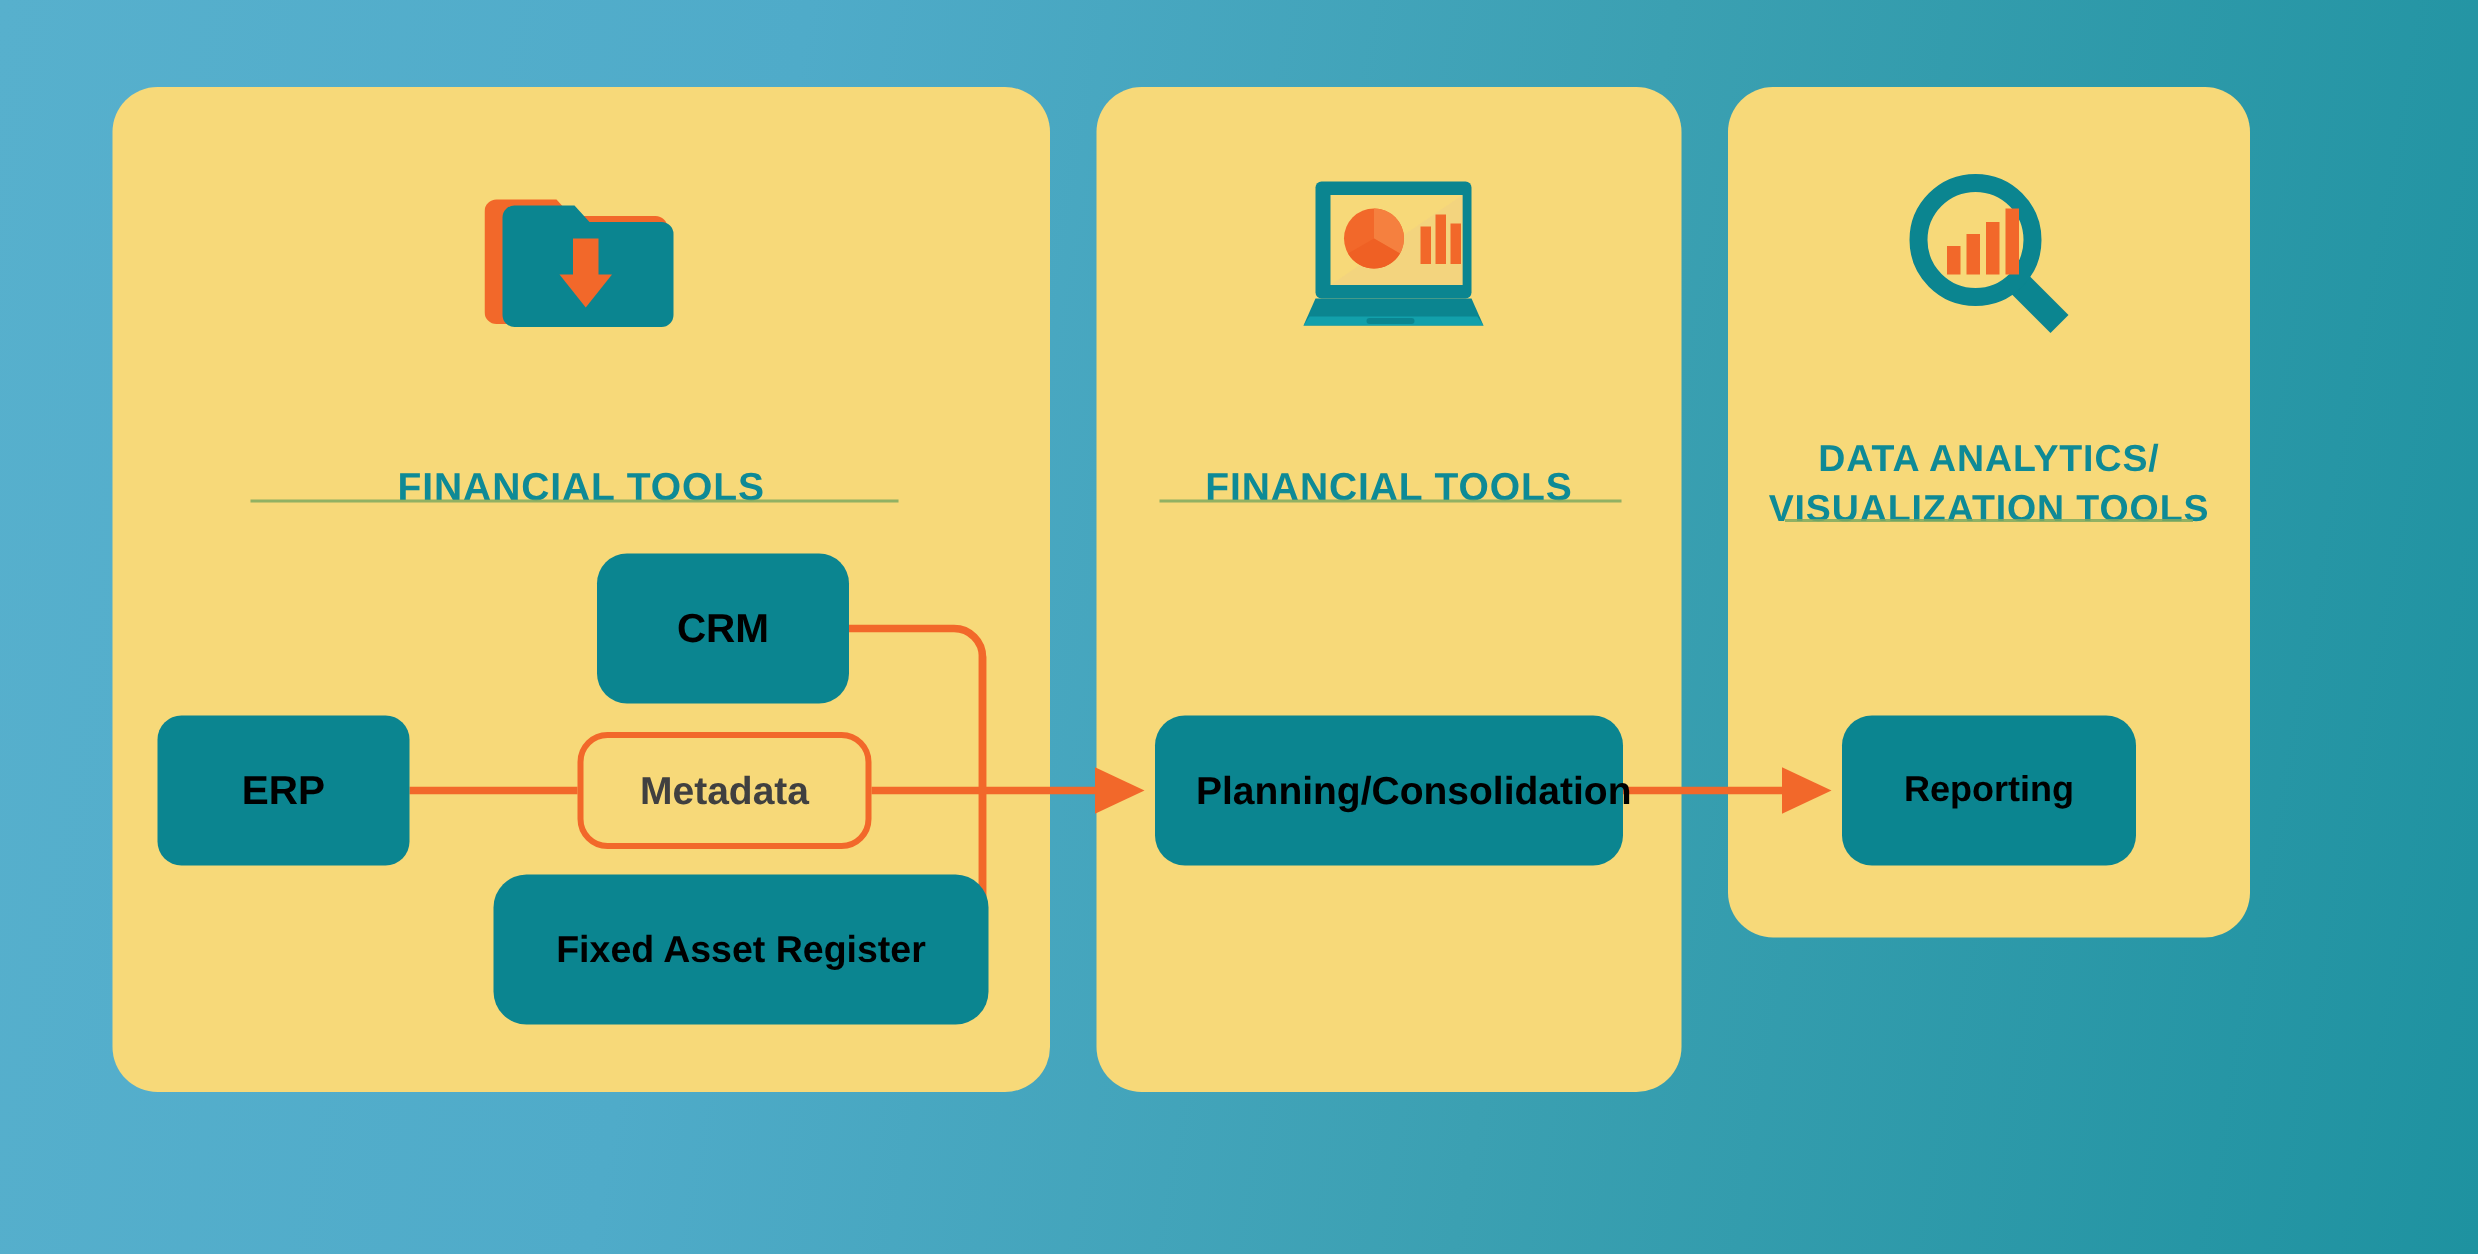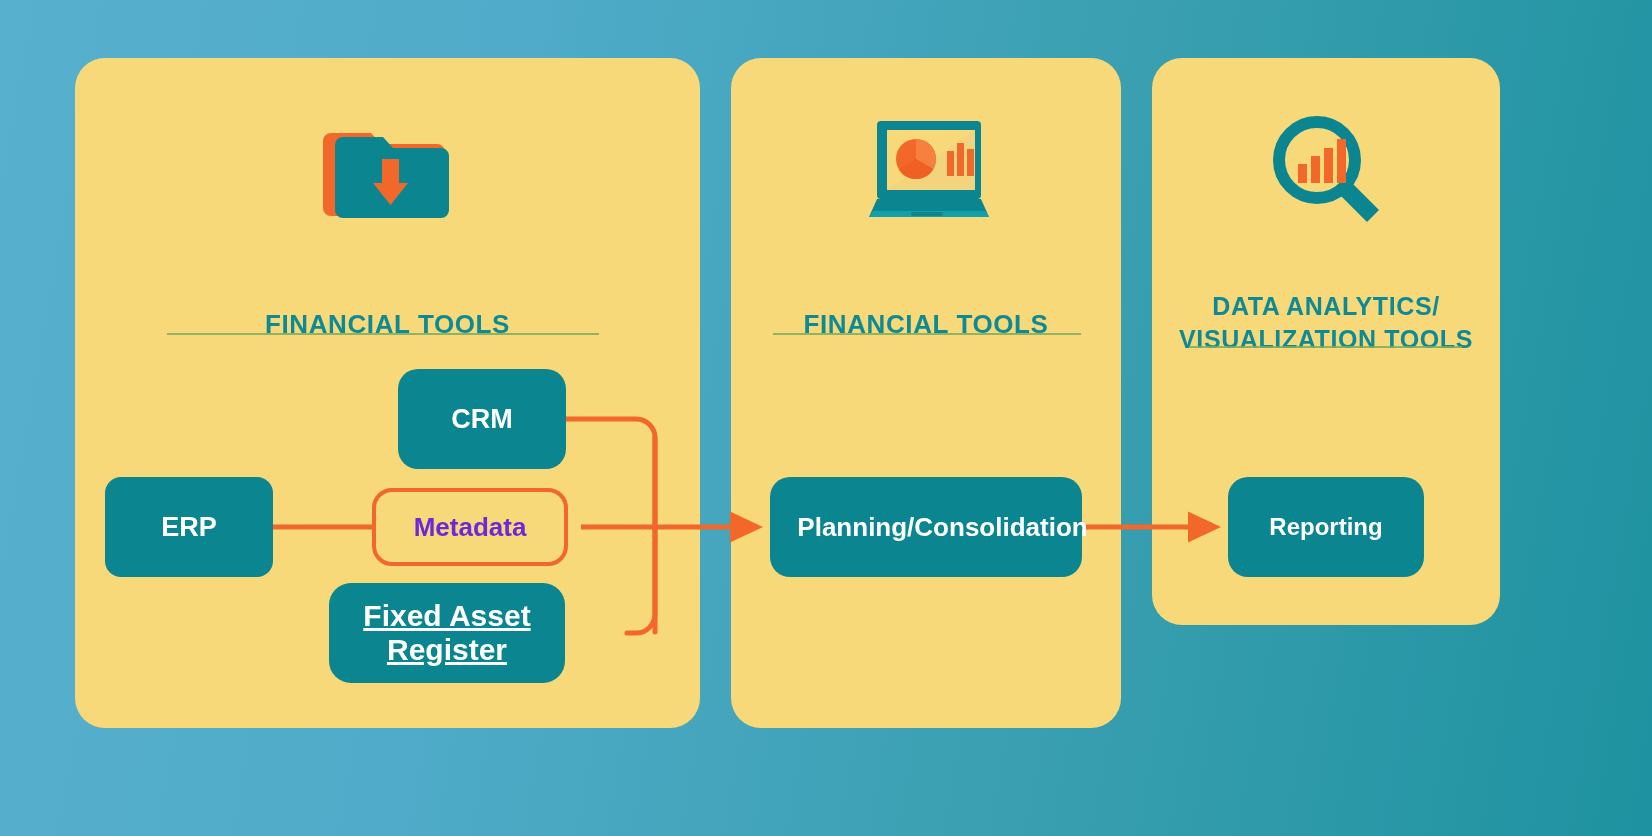--- a/index.html
+++ b/index.html
@@ -41,35 +41,35 @@
   #rule-operating{left:92px;top:275px;width:432px;}
   #rule-financial{left:42px;top:275px;width:308px;}
   #rule-analytics{left:38px;top:288px;width:272px;}
 
   
   .node{
     position:absolute;
     display:flex;align-items:center;justify-content:center;
     text-align:center;
     background:#0b8590;
-    color:#ffffff;
+    color:#000000;
     font-weight:bold;
     border-radius:18px;
     box-sizing:border-box;
     padding:0 14px;
     z-index:3;
   }
   #node-erp{left:105px;top:477px;width:168px;height:100px;font-size:27px;border-radius:16px;}
   #node-crm{left:398px;top:369px;width:168px;height:100px;font-size:27px;border-radius:20px;}
   #node-metadata{
-    left:372px;top:488px;width:196px;height:78px;
-    background:#f7d979;color:#6d28d9;
+    left:385px;top:488px;width:196px;height:78px;
+    background:#f7d979;color:#404040;
     border:4px solid #f2682a;border-radius:20px;font-size:26px;
   }
-  #node-far{left:329px;top:583px;width:236px;height:100px;font-size:30px;border-radius:22px;text-decoration:underline;}
+  #node-far{left:329px;top:583px;width:330px;height:100px;font-size:25px;border-radius:22px;}
   #node-planning{left:770px;top:477px;width:312px;height:100px;font-size:26px;border-radius:20px;padding-left:47px;}
   #node-reporting{left:1228px;top:477px;width:196px;height:100px;font-size:24px;border-radius:20px;}
 
   
   #wires{position:absolute;left:0;top:0;width:1652px;height:836px;z-index:2;}
 
   
   .ico{display:block;}
 </style>
 </head>

